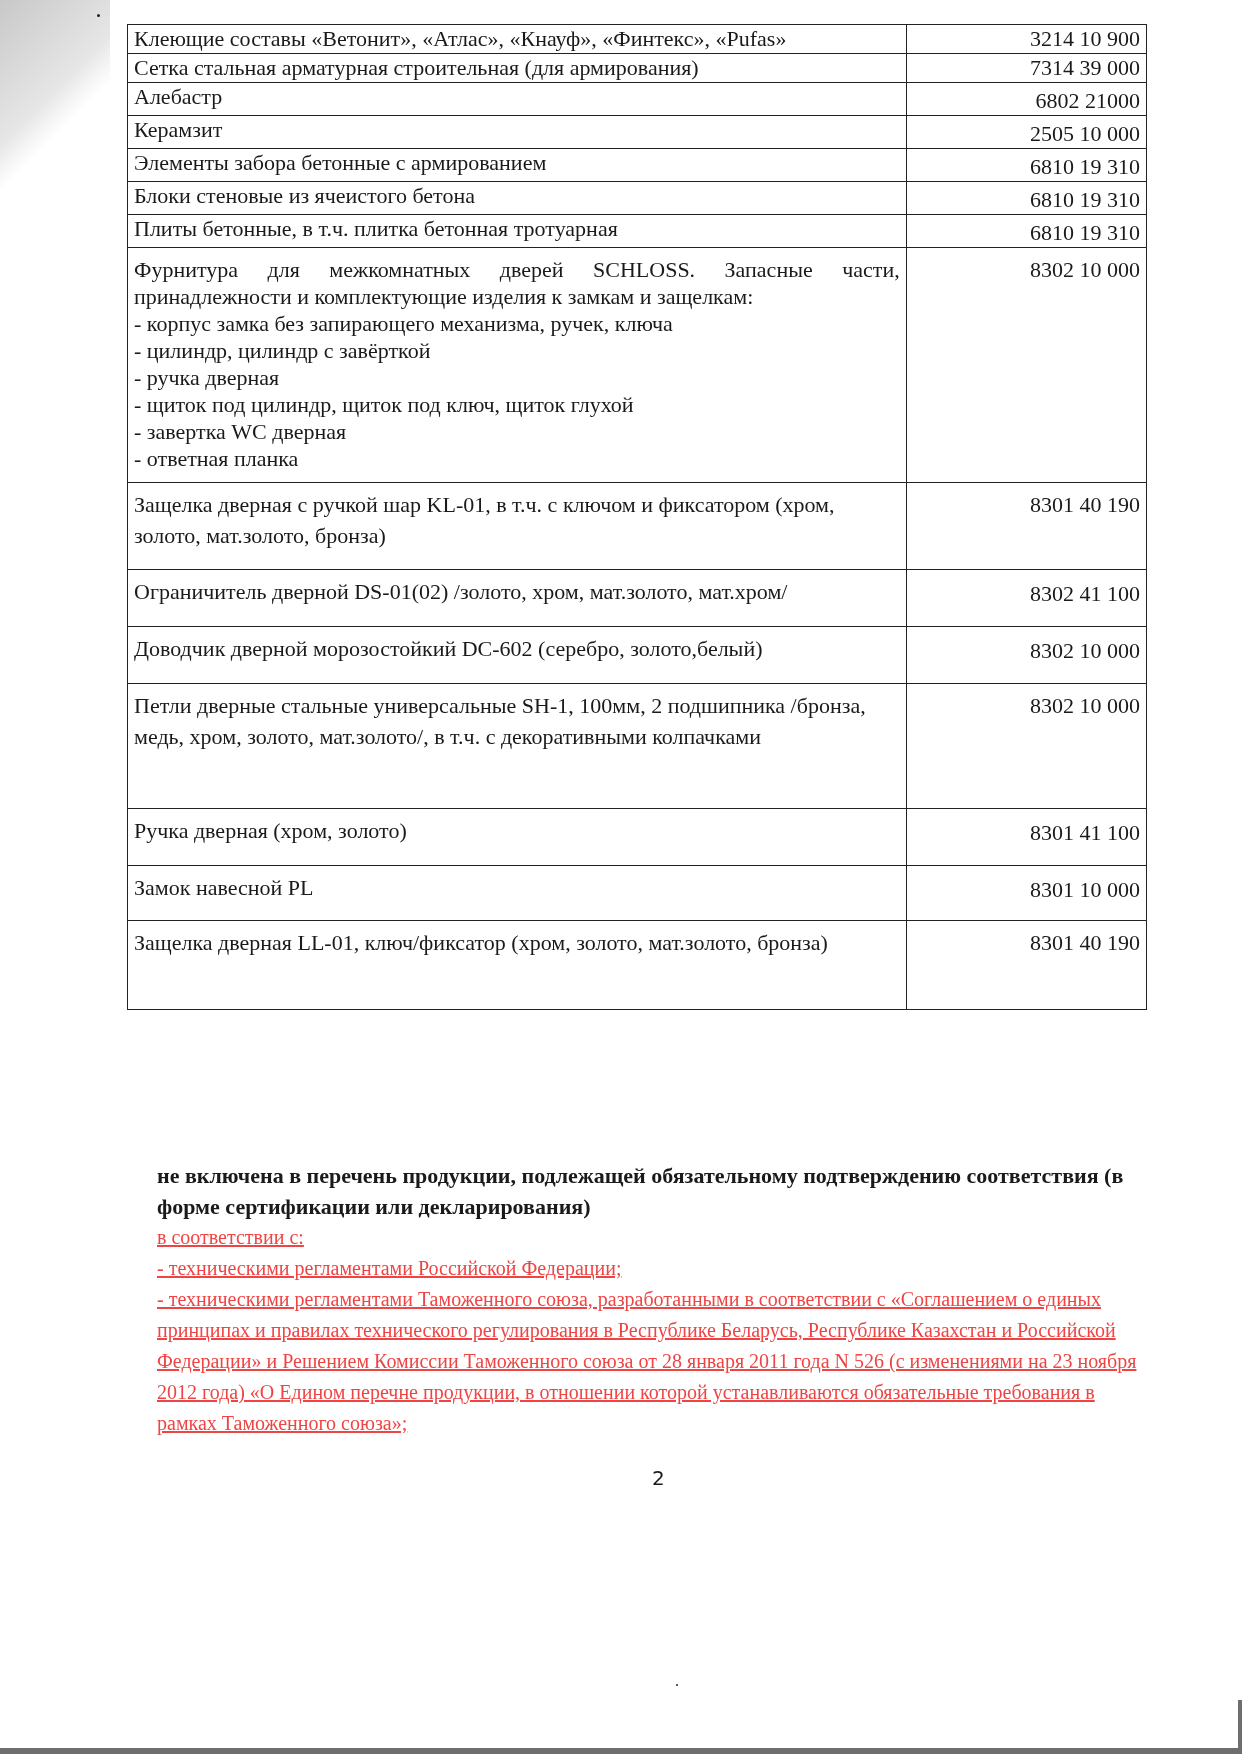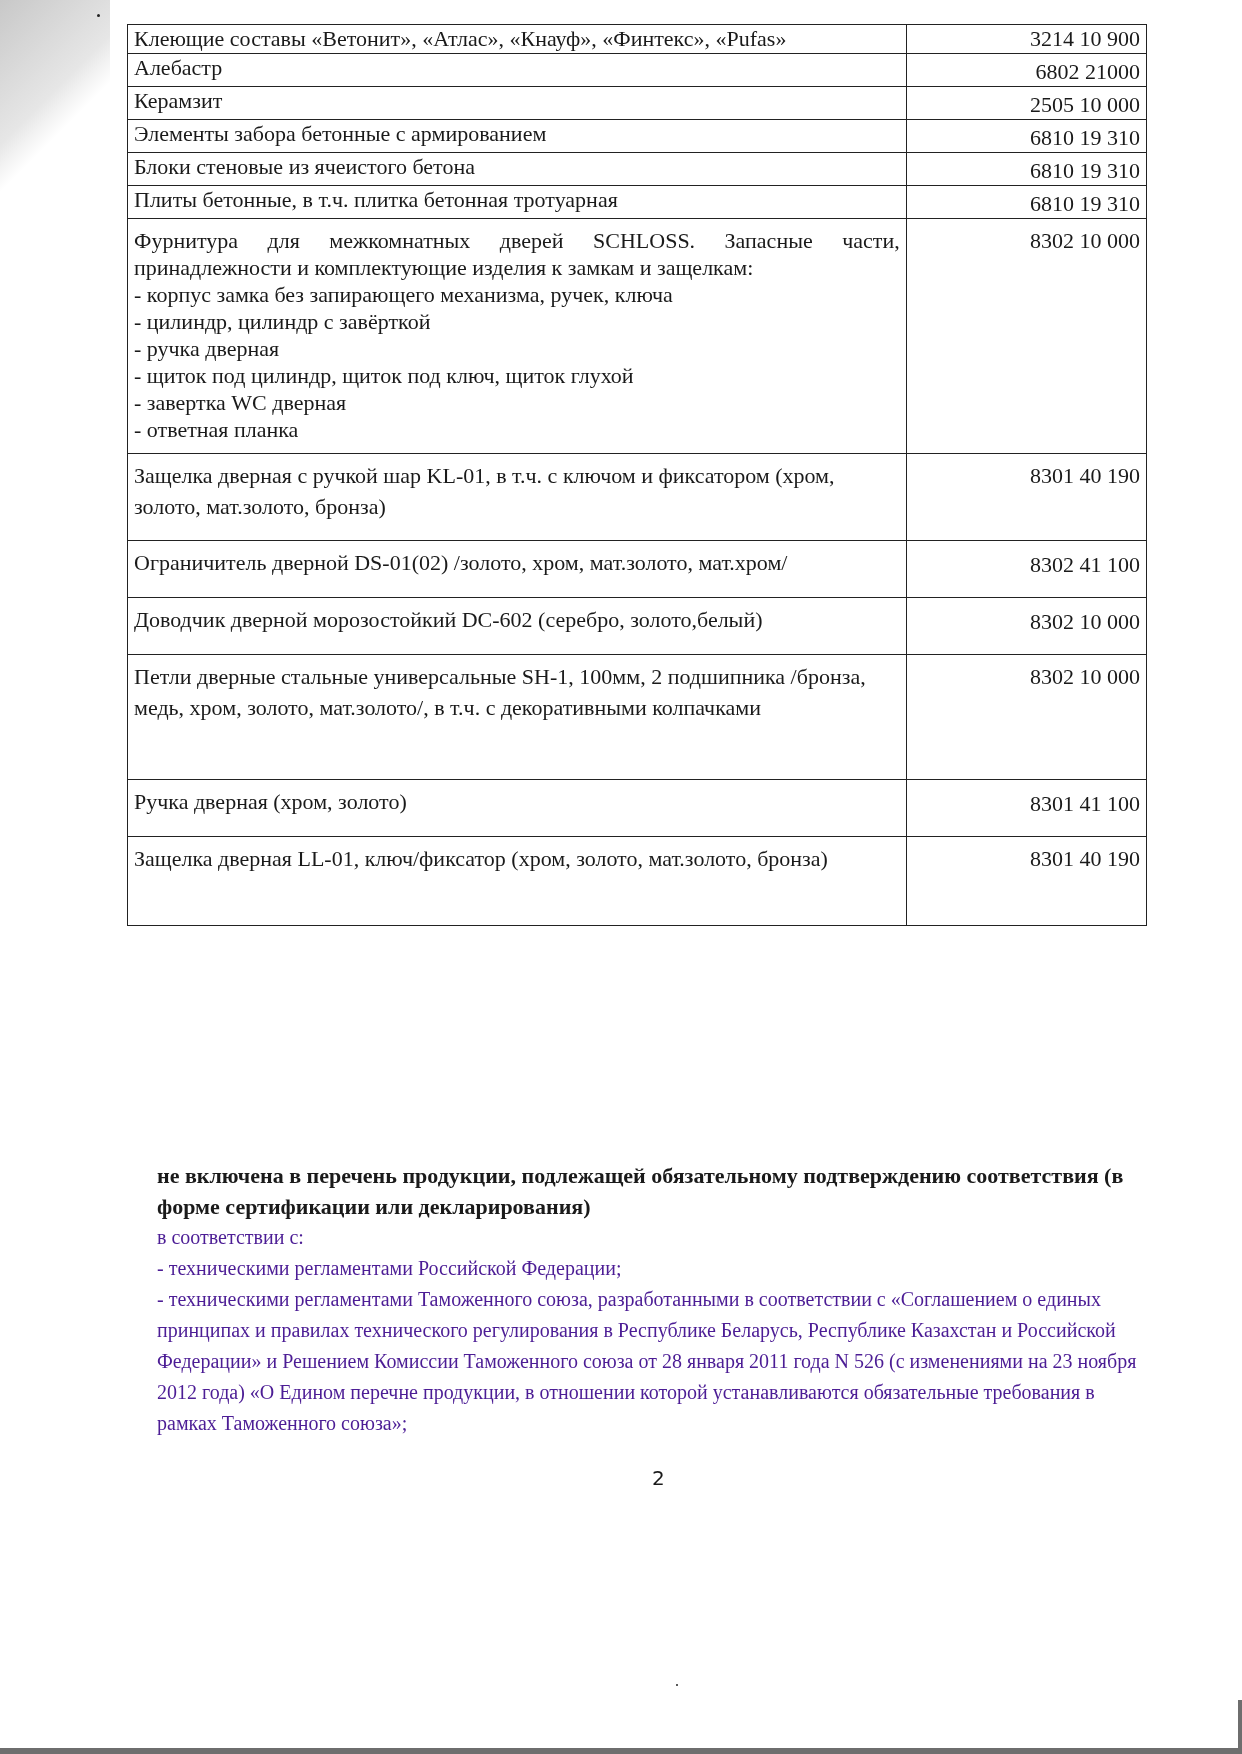--- a/index.html
+++ b/index.html
@@ -34,41 +34,45 @@
   tr.tall td { padding-top: 8px; }
   .fur-line { display: block; }
   .fur-head { text-align: justify; text-align-last: left; }
 
   .cond-text {
     position: absolute; left: 157px; top: 1160px; width: 1000px;
     font-size: 20px; line-height: 31px;
   }
   .cond-bold { font-weight: bold; font-size: 22px; line-height: 31px; }
   .cond-p { display: block; }
-  .cond-gray { color: #4c1d95; }
+  .cond-gray { color: #ef4444; text-decoration: underline; }
 
   .page-num {
     position: absolute; left: 652px; top: 1466px; font-size: 20px;
     font-family: "DejaVu Sans", sans-serif;
   }
 </style>
 </head>
 <body>
 
 <div class="scan-shadow"></div>
 <div class="speck" style="left:97px; top:14px;"></div>
 <div class="speck" style="left:676px; top:1684px; width:2px; height:2px;"></div>
 <div class="scan-bottom"></div>
 <div class="scan-right"></div>
 
 <table class="goods">
   <tbody>
     <tr class="short">
       <td class="name">Клеющие составы «Ветонит», «Атлас», «Кнауф», «Финтекс», «Pufas»</td>
       <td class="code">3214 10 900</td>
+    </tr>
+    <tr class="short">
+      <td class="name">Сетка стальная арматурная строительная (для армирования)</td>
+      <td class="code">7314 39 000</td>
     </tr>
     <tr class="short">
       <td class="name">Алебастр</td>
       <td class="code" style="padding-top:4px;">6802 21000</td>
     </tr>
     <tr class="short">
       <td class="name">Керамзит</td>
       <td class="code" style="padding-top:4px;">2505 10 000</td>
     </tr>
     <tr class="short">
@@ -109,20 +113,24 @@
     </tr>
     <tr class="tall">
       <td class="name" style="height:118px; line-height:31px; padding-top:6px;">Петли дверные стальные универсальные SH-1, 100мм, 2 подшипника /бронза, медь, хром, золото, мат.золото/, в т.ч. с декоративными колпачками</td>
       <td class="code" style="padding-top:8px;">8302 10 000</td>
     </tr>
     <tr class="tall">
       <td class="name" style="height:48px; padding-top:8px;">Ручка дверная (хром, золото)</td>
       <td class="code" style="padding-top:10px;">8301 41 100</td>
     </tr>
     <tr class="tall">
+      <td class="name" style="height:46px; padding-top:8px;">Замок навесной PL</td>
+      <td class="code" style="padding-top:10px;">8301 10 000</td>
+    </tr>
+    <tr class="tall">
       <td class="name" style="height:82px; line-height:31px; padding-top:6px;">Защелка дверная LL-01, ключ/фиксатор (хром, золото, мат.золото, бронза)</td>
       <td class="code" style="padding-top:8px;">8301 40 190</td>
     </tr>
   </tbody>
 </table>
 
 <div class="cond-text">
   <span class="cond-p cond-bold">не включена в перечень продукции, подлежащей обязательному подтверждению соответствия (в форме сертификации или декларирования)</span>
   <span class="cond-p cond-gray">в соответствии с:</span>
   <span class="cond-p cond-gray">- техническими регламентами Российской Федерации;</span>

